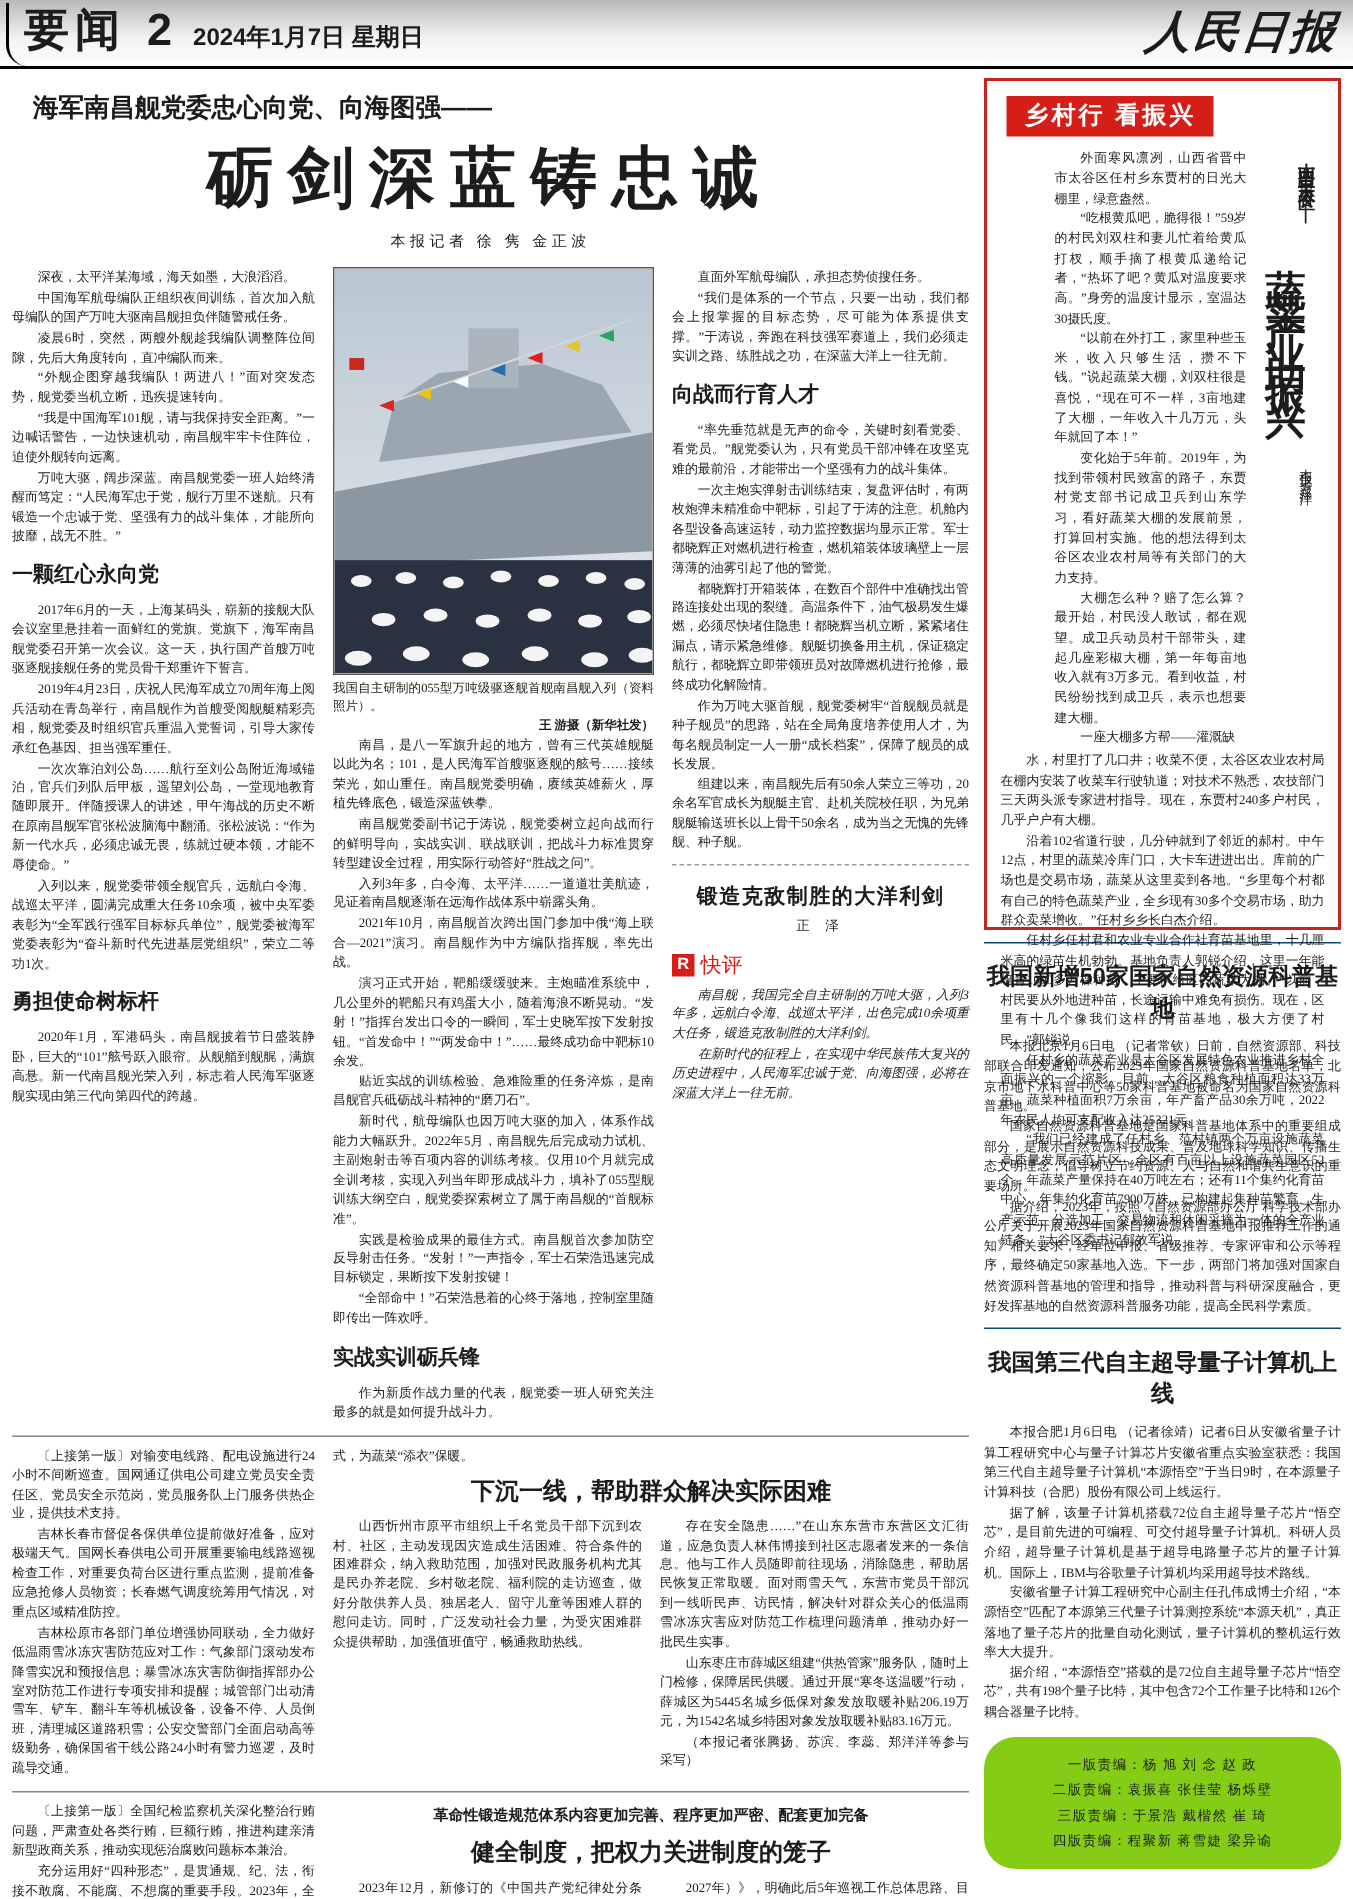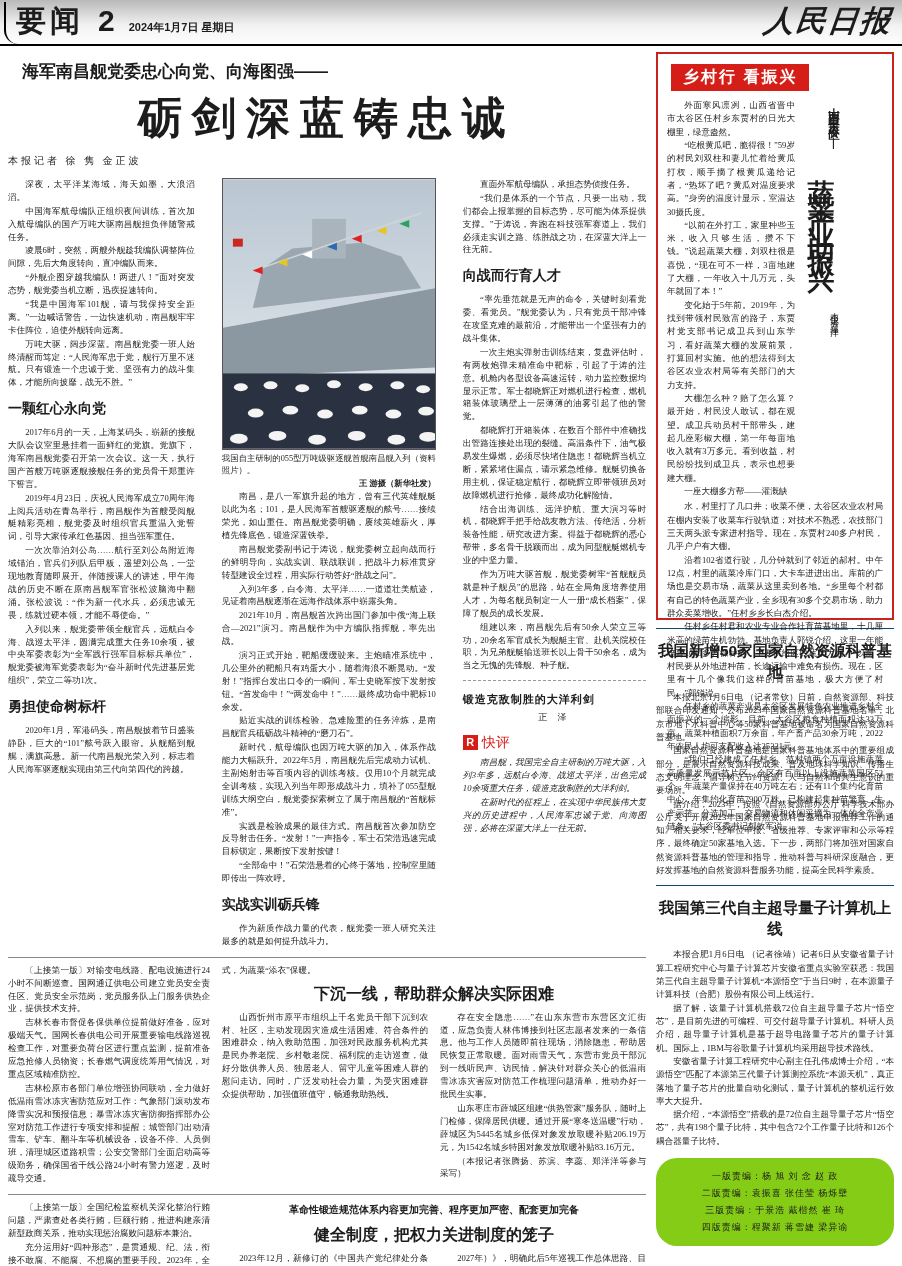--- a/index.html
+++ b/index.html
@@ -9,64 +9,64 @@
   
   .hdr { height:46px; position:relative;
          background:linear-gradient(#b9b9b9,#f2f2f2 55%,#ffffff); }
   .hdr-inner { position:absolute; left:0; right:0; bottom:0; height:40px;
                border-bottom:2px solid #000; display:flex; align-items:flex-end; }
   .hdr-bracket { position:absolute; left:4px; top:2px; width:340px; height:42px;
                  border-left:2px solid #000; border-bottom:0; border-radius:0 0 0 14px; }
   .hdr-left { display:flex; align-items:baseline; gap:14px; padding:0 0 2px 16px; }
   .page-label { font-family:"Liberation Sans","DejaVu Sans",sans-serif; font-weight:bold; font-size:30px; letter-spacing:4px; }
   .page-num { font-family:"Liberation Sans","DejaVu Sans",sans-serif; font-weight:bold; font-size:30px; }
-  .hdr-date { font-family:"Liberation Sans","DejaVu Sans",sans-serif; font-weight:bold; font-size:11px; padding-bottom:6px; }
+  .hdr-date { font-family:"Liberation Sans","DejaVu Sans",sans-serif; font-weight:bold; font-size:16px; padding-bottom:6px; }
   .masthead { position:absolute; right:10px; bottom:4px; font-style:italic; font-weight:bold;
               font-size:30px; letter-spacing:2px; transform:skewX(-6deg); }
   
   .cols { display:flex; padding:6px 8px 0 8px; gap:10px; }
   .mainarea { width:638px; }
   .sidebar { width:248px; }
   
   .eyebrow { font-family:"Liberation Sans","DejaVu Sans",sans-serif; font-weight:bold; font-size:17px; padding:8px 0 2px 14px; }
   .bigtitle { font-family:"Liberation Sans","DejaVu Sans",sans-serif; font-weight:900; font-size:44px;
               text-align:center; letter-spacing:10px; padding:4px 0 2px 0; }
-  .byline { text-align:left; font-size:10px; letter-spacing:3px; padding:4px 0 10px 0; }
-  .mcols { display:flex; gap:27px; }
+  .byline { text-align:center; font-size:10px; letter-spacing:3px; padding:4px 0 10px 0; }
+  .mcols { display:flex; gap:12px; }
   .mcol { font-size:8.6px; line-height:1.5; text-align:justify; }
   .mcol p { text-indent:2em; margin-bottom:1px; }
   .c1 { width:202px; } .c2 { width:214px; } .c3 { width:198px; }
   .subhead { font-family:"Liberation Sans","DejaVu Sans",sans-serif; font-weight:bold; font-size:14px;
              text-align:left; text-indent:0 !important; padding:8px 0 6px 0; }
   .photo { width:214px; height:272px; border:1px solid #555; display:block; }
   .caption { font-size:8.3px; line-height:1.5; padding-top:3px; }
   .caption .cred { display:block; text-align:right; font-weight:bold; }
   .dashline { border-top:1px dashed #999; margin:8px 0 6px 0; }
-  .swordtitle { font-family:"Liberation Sans","DejaVu Sans",sans-serif; font-weight:bold; font-size:11px;
-                text-align:left; text-indent:0 !important; padding:4px 0 2px 0; letter-spacing:1px; }
+  .swordtitle { font-family:"Liberation Sans","DejaVu Sans",sans-serif; font-weight:bold; font-size:14px;
+                text-align:center; text-indent:0 !important; padding:4px 0 2px 0; letter-spacing:1px; }
   .swordby { text-align:center; text-indent:0 !important; font-size:9px; letter-spacing:4px; padding-bottom:4px; }
   .kuaiping { display:flex; align-items:center; gap:4px; margin:4px 0 3px 0; }
   .kp-box { width:15px; height:15px; background:#d41e17; color:#fff; font-family:"Liberation Sans",sans-serif;
             font-weight:bold; font-size:11px; display:flex; align-items:center; justify-content:center; }
   .kp-label { color:#d41e17; font-family:"Liberation Sans",sans-serif; font-weight:normal; font-size:14px; }
   .italic p { font-style:italic; }
   
   .band { border-top:1px solid #888; margin-top:8px; padding-top:6px; }
   .bandflex { display:flex; gap:12px; }
   .bandhead { font-family:"Liberation Sans","DejaVu Sans",sans-serif; font-weight:bold; font-size:16px;
               text-align:center; padding:6px 0 6px 0; }
   .barline { font-family:"Liberation Sans","DejaVu Sans",sans-serif; font-weight:bold; font-size:10px;
              text-align:center; padding:2px 0; }
   .bc1 { width:202px; } .brest { width:424px; }
   .bc2 { width:206px; } .bc3 { width:206px; }
   
   .redbox { border:2.5px solid #c8231c; padding:8px 9px; position:relative; height:568px; }
   .badge { display:inline-block; background:#d41e17; color:#fff; font-family:"Liberation Sans",sans-serif;
            font-weight:bold; font-size:16px; letter-spacing:2px; padding:3px 12px; margin:2px 0 8px 4px; }
-  .rb-top { display:flex; }
+  .rb-top { display:flex;margin-left:36px; }
   .rb-text { width:128px; font-size:8.6px; line-height:1.55; text-align:justify; }
   .rb-text p, .rb-wide p { text-indent:2em; }
   .vert { writing-mode:vertical-rl; height:318px; margin-left:6px; display:flex; }
   .v-eyebrow { font-family:"Liberation Sans",sans-serif; font-weight:bold; font-size:11.5px; letter-spacing:3px; padding-left:4px; }
   .v-title { font-weight:900; font-size:27px; letter-spacing:14px; padding:6px 2px 0 2px; }
   .v-byline { font-size:8.5px; letter-spacing:2px; padding-top:50px; }
   .rb-wide { font-size:8.6px; line-height:1.55; text-align:justify; margin-top:2px; }
   .sb-art { border-top:1px solid #0c4a6e; margin-top:8px; padding-top:8px; }
   .sb-title { font-family:"Liberation Sans","DejaVu Sans",sans-serif; font-weight:900; font-size:15.5px;
               text-align:center; padding:4px 0 8px 0; }
@@ -195,21 +195,20 @@
         <div class="mcol c3">
           <div>
               <p>直面外军航母编队，承担态势侦搜任务。</p>
               <p>“我们是体系的一个节点，只要一出动，我们都会上报掌握的目标态势，尽可能为体系提供支撑。”于涛说，奔跑在科技强军赛道上，我们必须走实训之路、练胜战之功，在深蓝大洋上一往无前。</p>
             </div>
           <p class="subhead">向战而行育人才</p>
           <div>
               <p>“率先垂范就是无声的命令，关键时刻看党委、看党员。”舰党委认为，只有党员干部冲锋在攻坚克难的最前沿，才能带出一个坚强有力的战斗集体。</p>
               <p>一次主炮实弹射击训练结束，复盘评估时，有两枚炮弹未精准命中靶标，引起了于涛的注意。机舱内各型设备高速运转，动力监控数据均显示正常。军士都晓辉正对燃机进行检查，燃机箱装体玻璃壁上一层薄薄的油雾引起了他的警觉。</p>
               <p>都晓辉打开箱装体，在数百个部件中准确找出管路连接处出现的裂缝。高温条件下，油气极易发生爆燃，必须尽快堵住隐患！都晓辉当机立断，紧紧堵住漏点，请示紧急维修。舰艇切换备用主机，保证稳定航行，都晓辉立即带领班员对故障燃机进行抢修，最终成功化解险情。</p>
-              <p>结合出海训练、远洋护航、重大演习等时机，都晓辉手把手给战友教方法、传绝活，分析装备性能，研究改进方案。得益于都晓辉的悉心帮带，多名骨干脱颖而出，成为同型舰艇燃机专业的中坚力量。</p>
               <p>作为万吨大驱首舰，舰党委树牢“首舰舰员就是种子舰员”的思路，站在全局角度培养使用人才，为每名舰员制定一人一册“成长档案”，保障了舰员的成长发展。</p>
               <p>组建以来，南昌舰先后有50余人荣立三等功，20余名军官成长为舰艇主官、赴机关院校任职，为兄弟舰艇输送班长以上骨干50余名，成为当之无愧的先锋舰、种子舰。</p>
             </div>
           <div class="dashline"></div>
           <p class="swordtitle">锻造克敌制胜的大洋利剑</p>
           <p class="swordby">正 泽</p>
           <div class="kuaiping">
             <span class="kp-box">R</span>
             <span class="kp-label">快评</span>
           </div>

